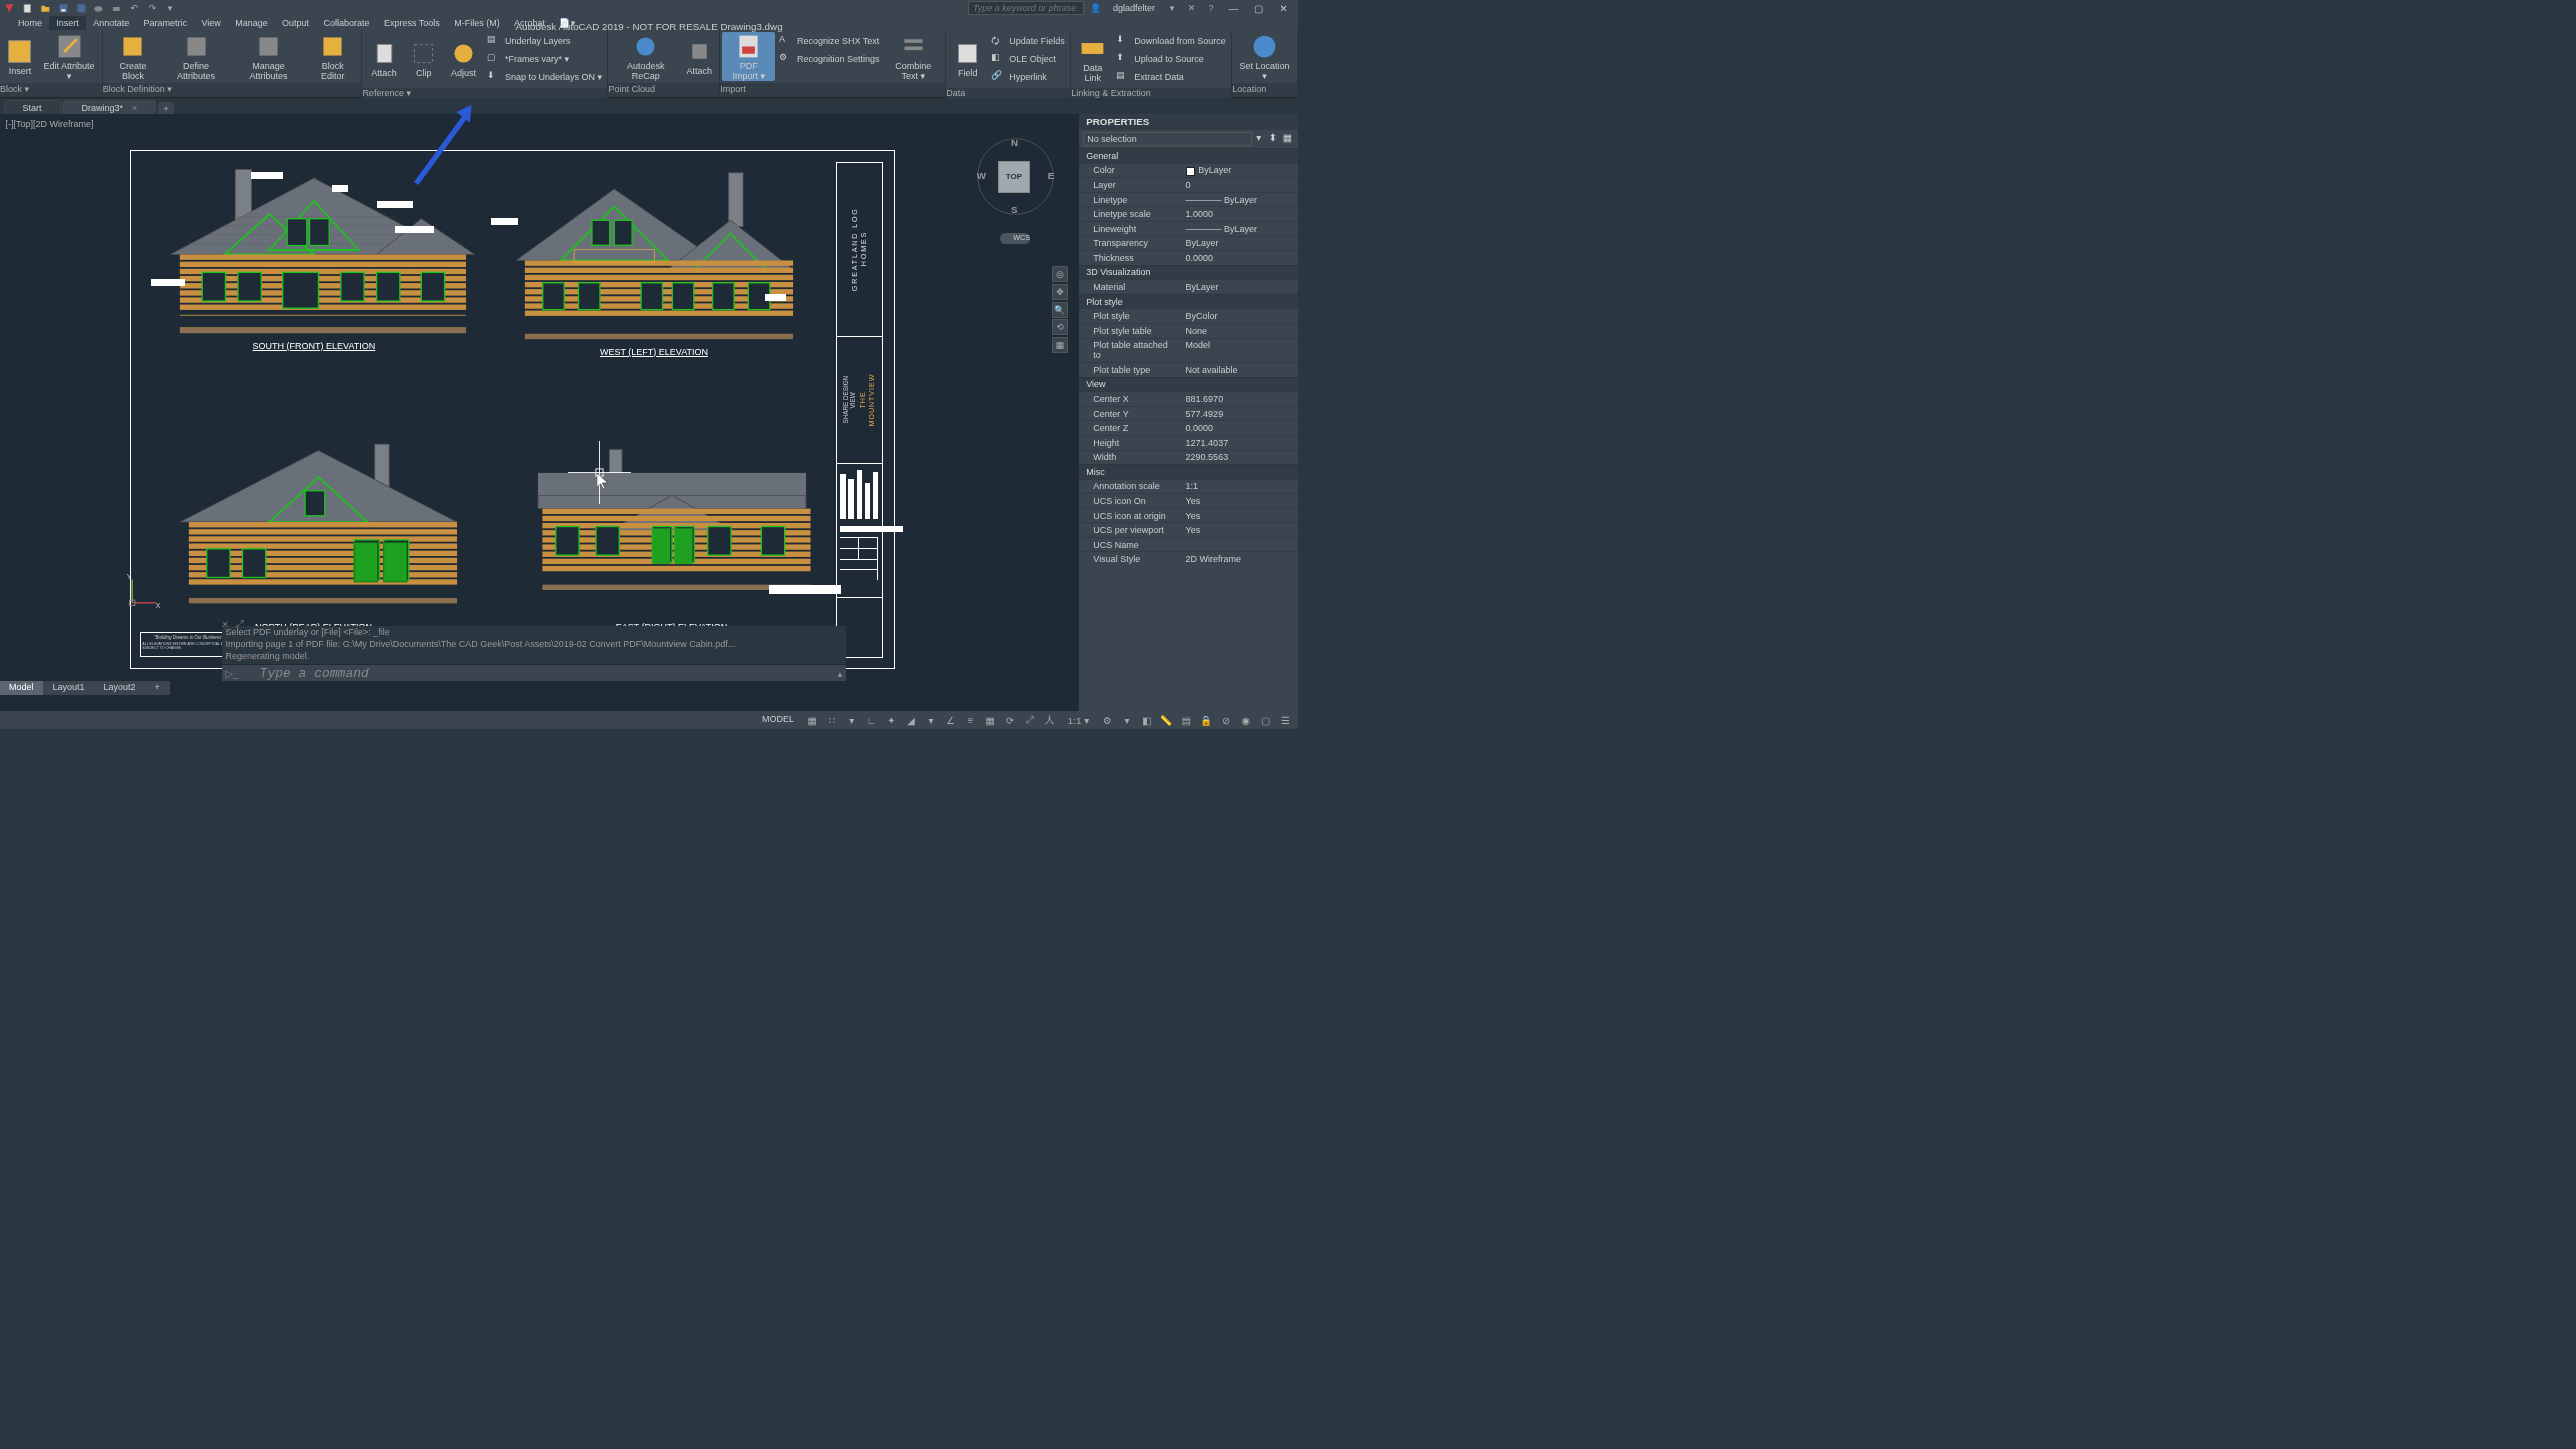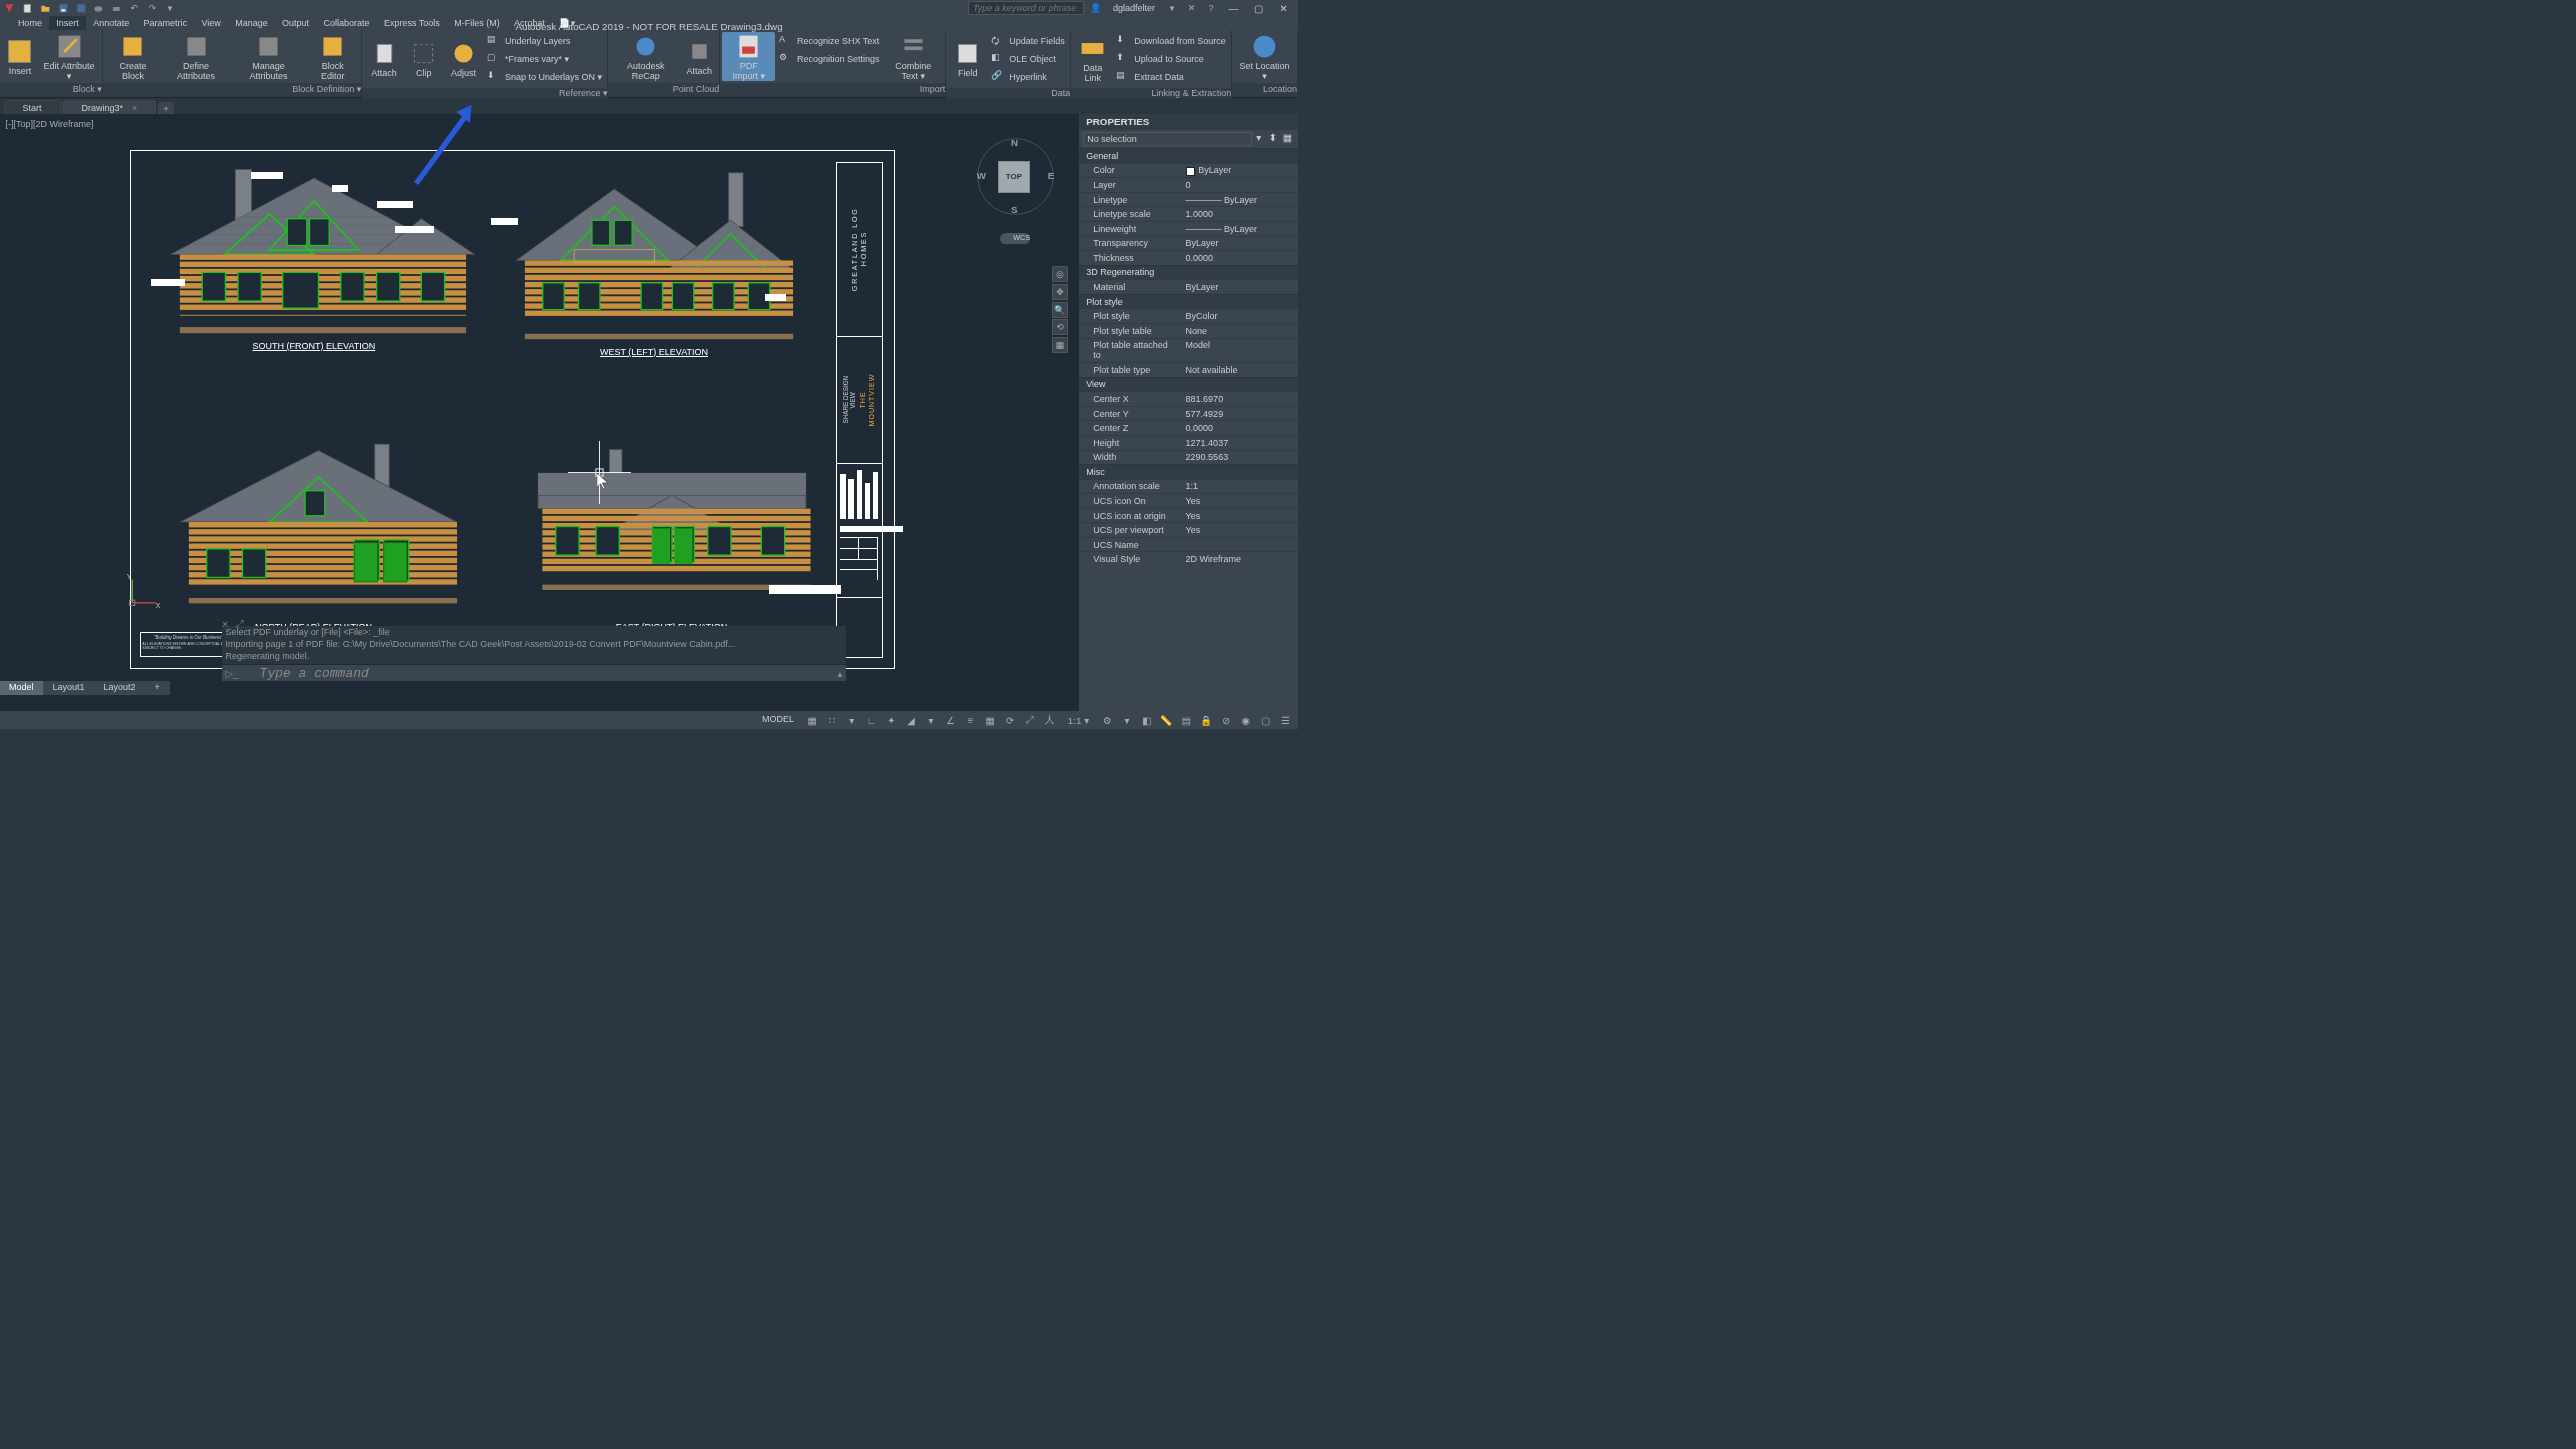--- a/index.html
+++ b/index.html
@@ -18,21 +18,21 @@
 
 
 .menubar{height:14.3px;background:#3a4550;display:flex;padding-left:10.7px;}
 .menu-item{padding:0 7.2px;font-size:9px;color:#ccc;display:flex;align-items:center;}
 .menu-item.active{background:#2a3640;}
 
 
 .ribbon{height:68px;background:#3a4550;display:flex;border-bottom:0.9px solid #222;}
 .ribbon-panel{display:flex;flex-direction:column;border-right:0.9px solid #2a3640;}
 .ribbon-panel-content{flex:1;display:flex;padding:1.8px;}
-.ribbon-panel-title{height:14.3px;background:#323c46;font-size:9px;color:#aaa;text-align:right;padding-top:0.9px;}
+.ribbon-panel-title{height:14.3px;background:#323c46;font-size:9px;color:#aaa;text-align:left;padding-top:0.9px;}
 .ribbon-big-btn{display:flex;flex-direction:column;align-items:center;justify-content:center;padding:0 5.4px;color:#ccc;font-size:9px;text-align:center;min-width:36px;}
 .ribbon-big-btn .icon{width:29px;height:29px;display:flex;align-items:center;justify-content:center;}
 .ribbon-small-row{display:flex;align-items:center;gap:3.6px;font-size:9px;color:#ccc;padding:1.8px 3.6px;white-space:nowrap;}
 .ribbon-small-row .icon{width:14.3px;height:14.3px;}
 .pdf-import-highlight{background:#5a8ab8;border-radius:1.8px;}
 
 
 .arrow-annotation{position:absolute;left:407px;top:103px;width:72px;height:85px;z-index:100;}
 .arrow-annotation svg{width:100%;height:100%;}
 
@@ -748,21 +748,21 @@
         <div class="prop-value">———— ByLayer</div>
       </div>
       <div class="prop-row">
         <div class="prop-label">Transparency</div>
         <div class="prop-value">ByLayer</div>
       </div>
       <div class="prop-row">
         <div class="prop-label">Thickness</div>
         <div class="prop-value">0.0000</div>
       </div>
-      <div class="prop-section">3D Regenerating</div>
+      <div class="prop-section">3D Visualization</div>
       <div class="prop-row">
         <div class="prop-label">Material</div>
         <div class="prop-value">ByLayer</div>
       </div>
       <div class="prop-section">Plot style</div>
       <div class="prop-row">
         <div class="prop-label">Plot style</div>
         <div class="prop-value">ByColor</div>
       </div>
       <div class="prop-row">

